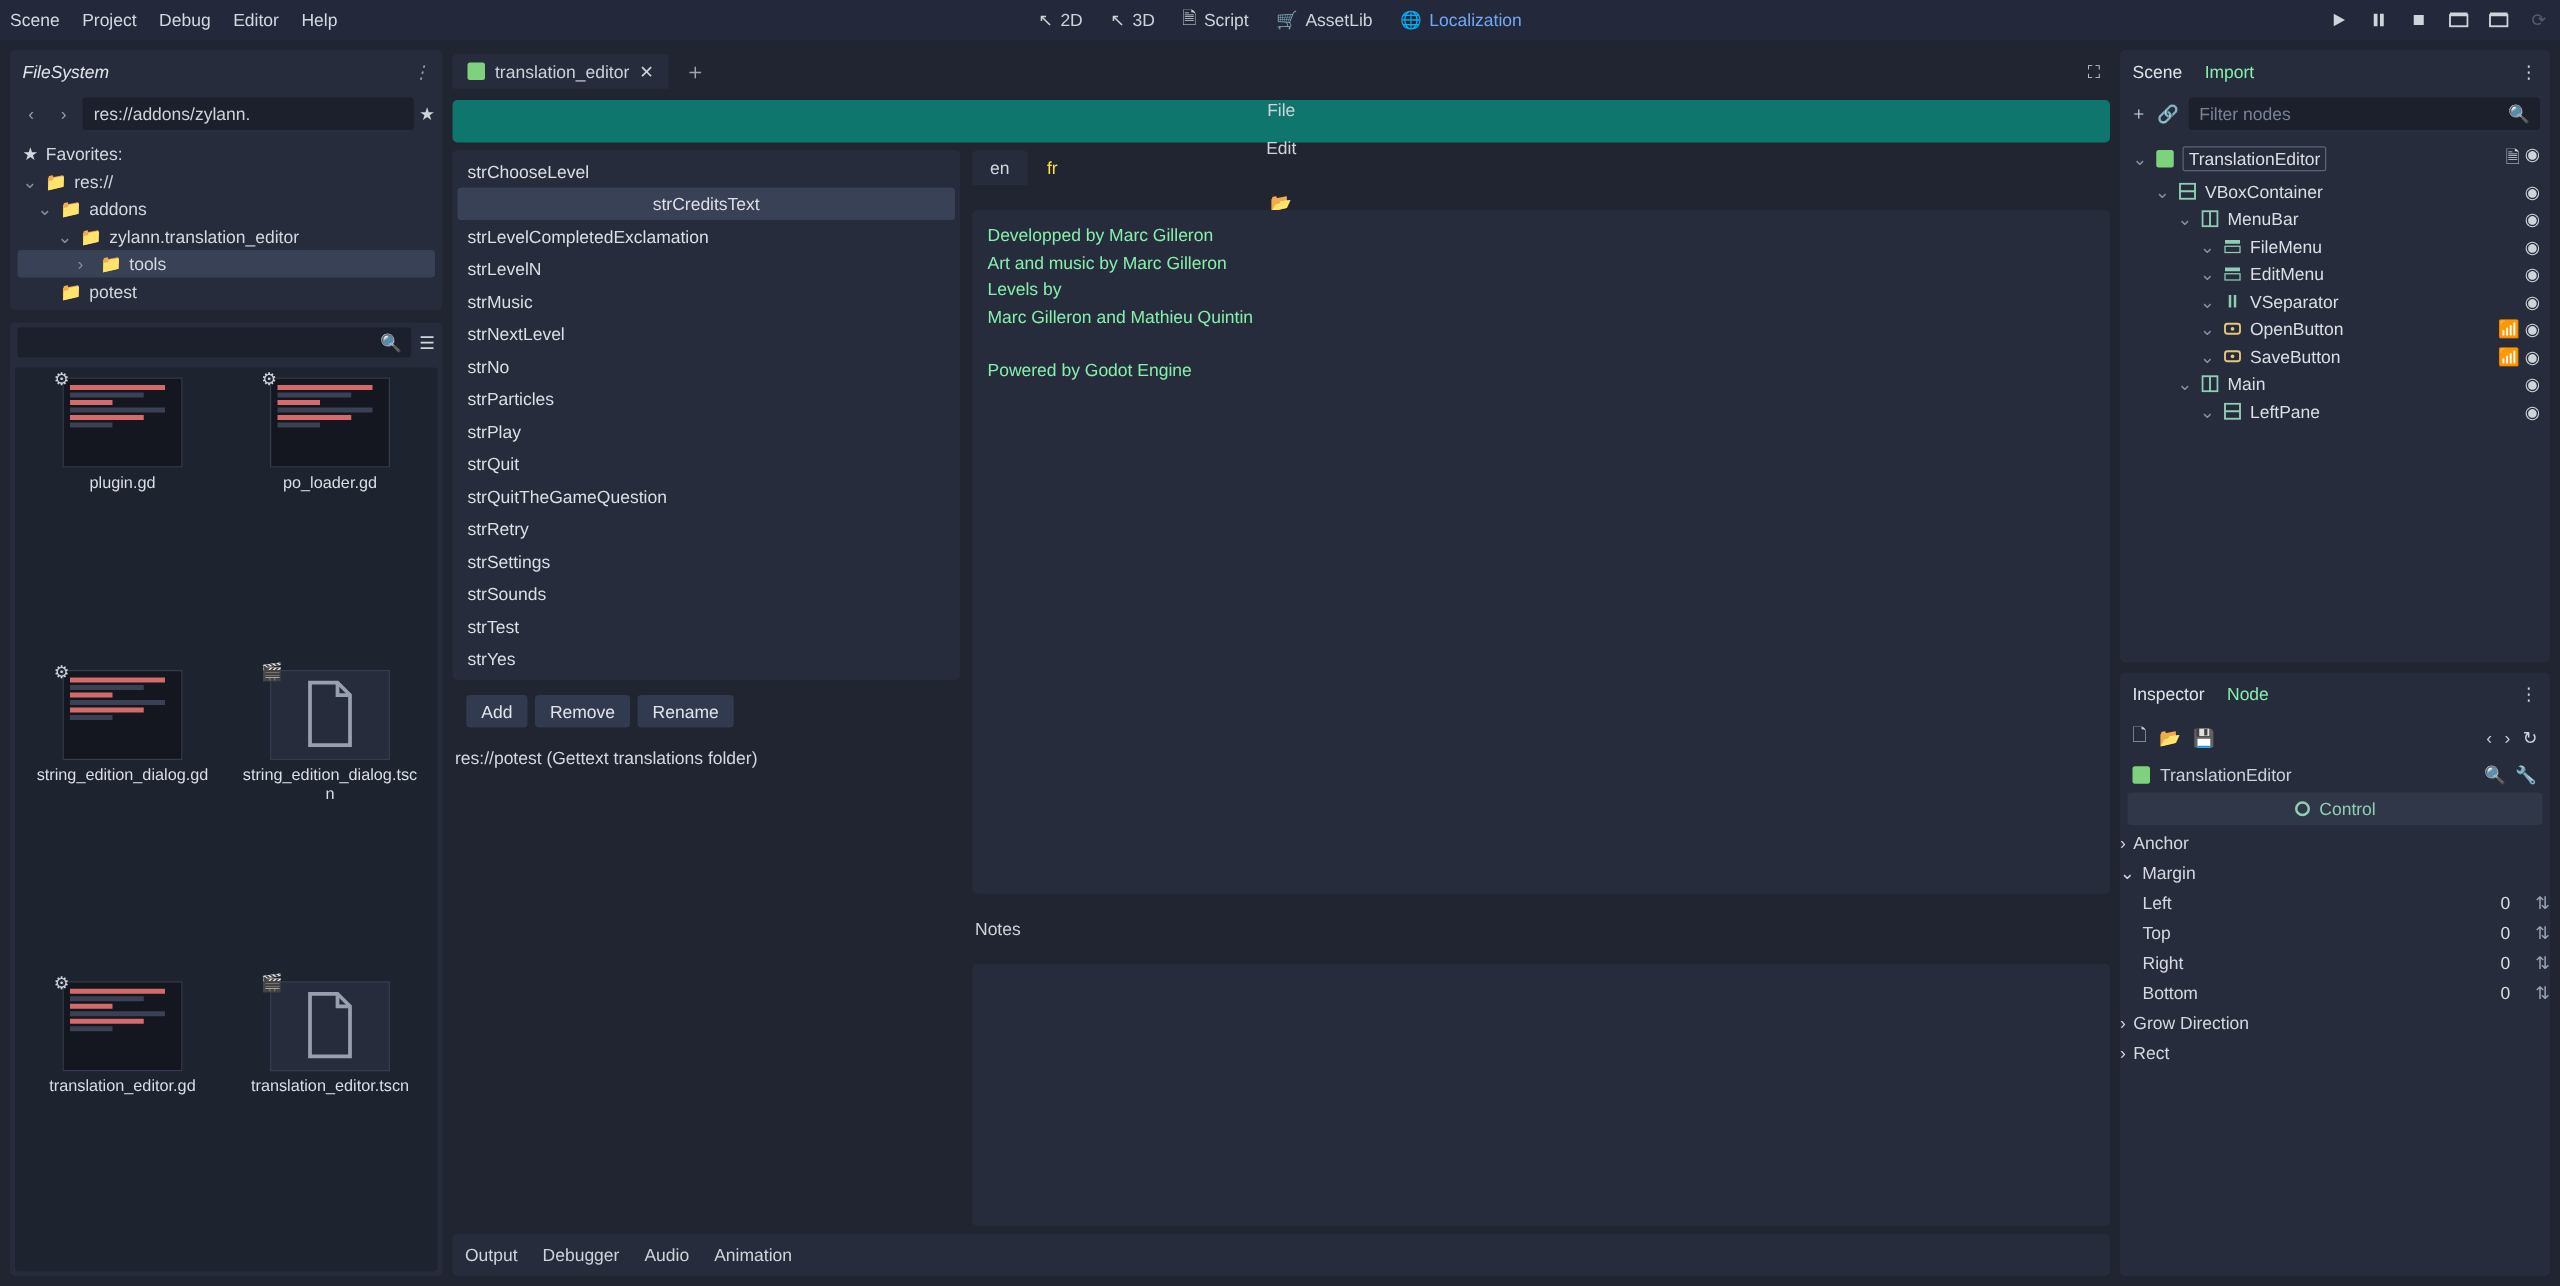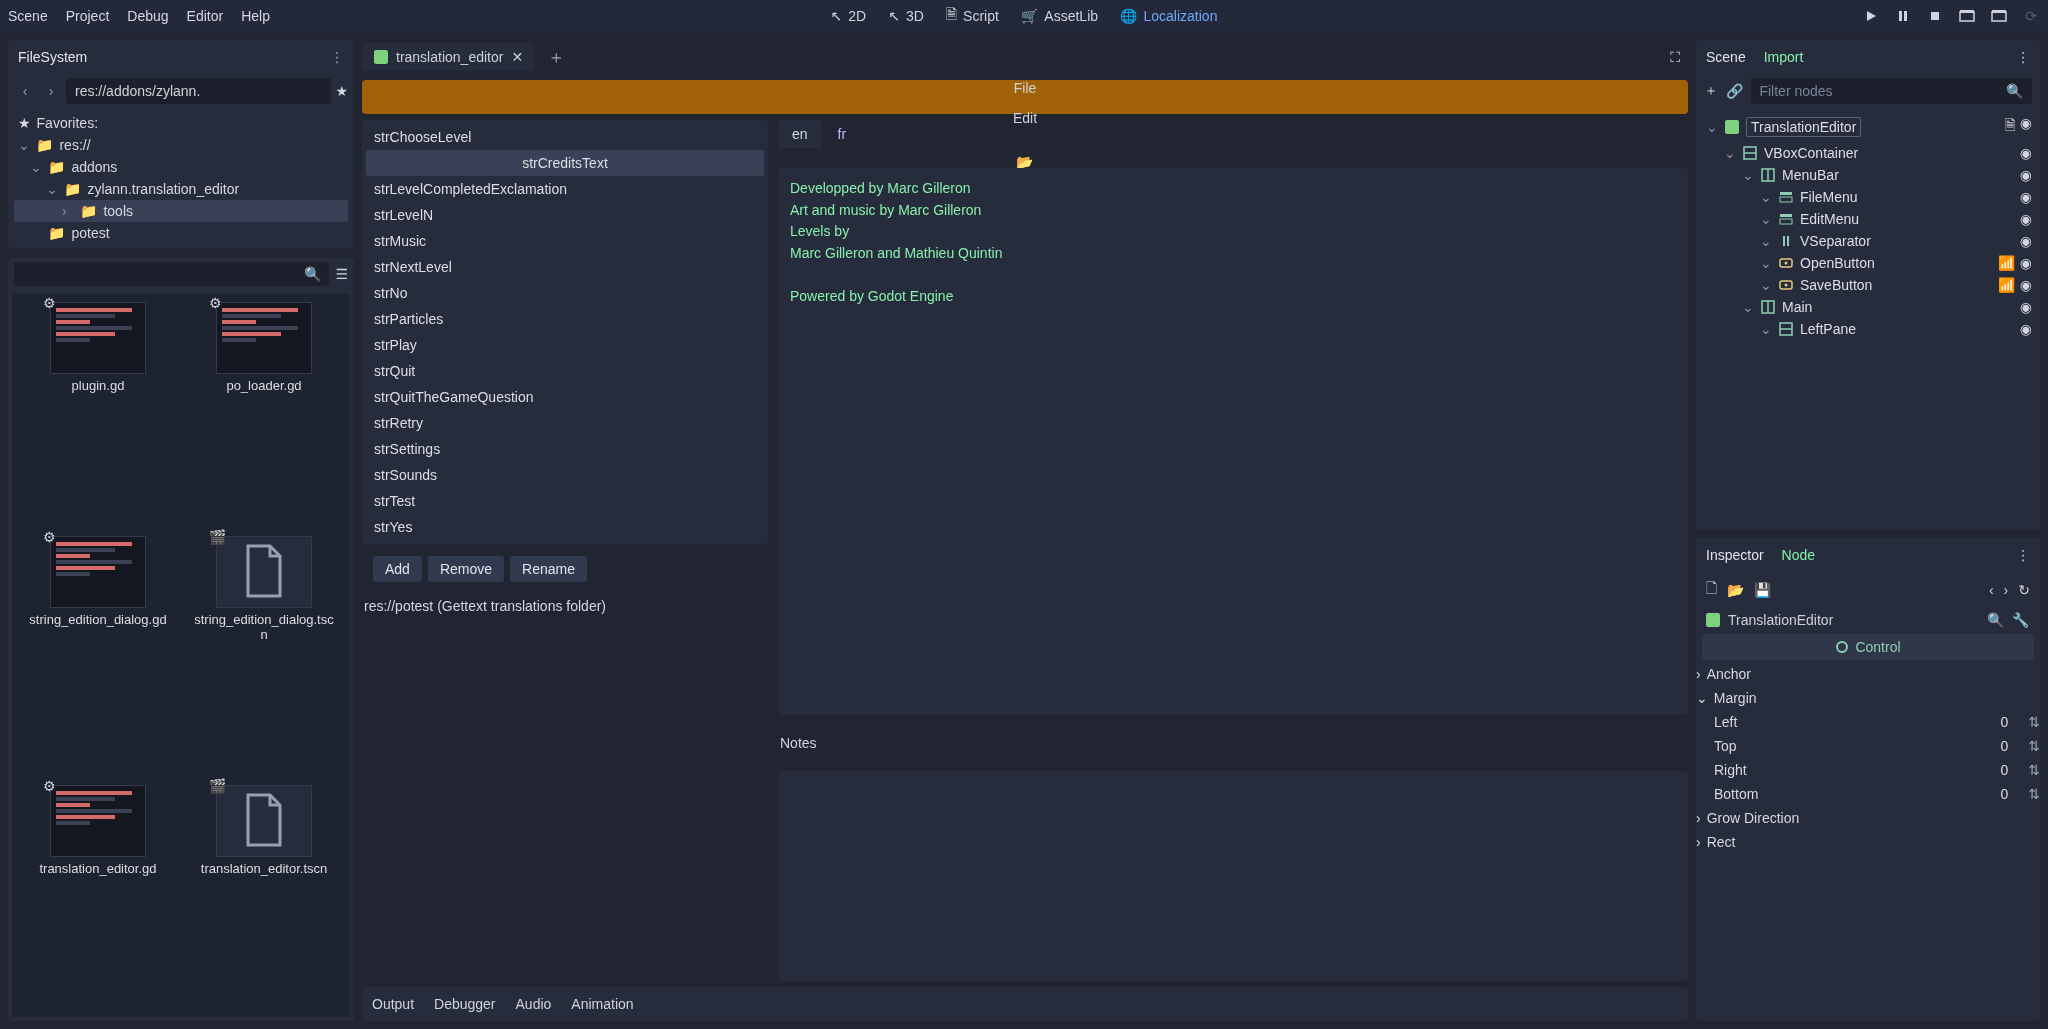--- a/index.html
+++ b/index.html
@@ -13,21 +13,21 @@
 .center-tools .tb.active { color: #6fa8f8; }
 .play-controls { margin-left: auto; display: flex; gap: 14px; align-items: center; }
 .play-controls .ico { width: 18px; height: 18px; display: flex; align-items: center; justify-content: center; cursor: pointer; color: #cfd3da; }
 
 .main { flex: 1; display: flex; gap: 8px; padding: 8px; min-height: 0; }
 .col-left { width: 346px; display: flex; flex-direction: column; gap: 10px; }
 .col-center { flex: 1; display: flex; flex-direction: column; gap: 6px; min-width: 0; }
 .col-right { width: 344px; display: flex; flex-direction: column; gap: 8px; }
 
 .panel { background: #262c3b; border-radius: 4px; display: flex; flex-direction: column; }
-.panel-hd { height: 34px; display: flex; align-items: center; padding: 0 10px; justify-content: space-between; }
+.panel-hd { height: 34px; display: flex; align-items: center; padding: 0 10px; justify-content: space-between; font-style: italic; }
 .panel-hd .title { color: #e1e4ea; font-weight: 500; }
 .panel-hd .dots { color: #98a0b0; cursor: pointer; }
 
 .fs-top { display: flex; align-items: center; gap: 4px; padding: 4px 6px; }
 .navbtn { width: 22px; height: 22px; display: flex; align-items: center; justify-content: center; color: #98a0b0; cursor: pointer; }
 .pathbox { flex: 1; background: #1b202c; border: 1px solid #1b202c; border-radius: 3px; padding: 4px 8px; color: #cfd3da; }
 .star { color: #cfd3da; cursor: pointer; }
 .tree { padding: 4px 6px; }
 .tree-row { display: flex; align-items: center; gap: 6px; padding: 3px 4px; border-radius: 3px; cursor: pointer; color: #d5d8e0; }
 .tree-row.sel { background: #394156; }
@@ -48,37 +48,37 @@
 .clap { position: absolute; top: -8px; left: -8px; color: #cfd3da; }
 .file-label { font-size: 13px; text-align: center; color: #dbdee5; word-break: break-all; max-width: 140px; }
 
 .tabs { display: flex; align-items: center; gap: 6px; height: 34px; }
 .tab { display: flex; align-items: center; gap: 8px; padding: 6px 12px; background: #262c3b; border-radius: 4px 4px 0 0; }
 .tab .sq { width: 14px; height: 14px; background: #7ed27e; border-radius: 2px; }
 .tab .close { color: #cfd3da; cursor: pointer; }
 .addtab { color: #9ba3b5; cursor: pointer; font-size: 18px; padding: 0 6px; }
 .fullscreen { margin-left: auto; color: #cfd3da; cursor: pointer; padding-right: 8px; }
 
-.editor-top { height: 34px; display: flex; align-items: center; gap: 14px; padding: 0 10px; background: #a16207; }
+.editor-top { height: 34px; display: flex; align-items: center; gap: 14px; padding: 0 10px; background: #0f766e; }
 .editor-top .sep { width: 1px; height: 20px; background: #3a4154; }
 .etbtn { color: #cfd3da; cursor: pointer; }
 
 .editor-body { flex: 1; display: flex; gap: 10px; min-height: 0; }
 .str-list { width: 406px; background: #262c3b; border-radius: 4px; display: flex; flex-direction: column; }
 .str-list-inner { flex: 1; overflow-y: auto; padding: 4px; }
 .str-row { padding: 5px 8px; border-radius: 3px; cursor: pointer; color: #dcdfe5; }
 .str-row.sel { background: #394156; text-align: center; }
 .str-buttons { display: flex; gap: 6px; padding: 6px 11px; }
 .sbtn { background: #323a4f; border-radius: 3px; padding: 5px 12px; cursor: pointer; color: #e1e4ea; }
 .status-line { padding: 4px 2px; color: #d5d8e0; }
 
 .text-side { flex: 1; display: flex; flex-direction: column; gap: 20px; min-height: 0; }
 .lang-tabs { display: flex; gap: 2px; }
 .lang-tab { padding: 6px 14px; background: #262c3b; border-radius: 4px 4px 0 0; cursor: pointer; color: #d5d8e0; }
-.lang-tab.inactive { color: #c4b5fd; background: transparent; }
+.lang-tab.inactive { color: #fde047; background: transparent; }
 .textbox { flex: 1; background: #262c3b; border-radius: 4px; padding: 10px 12px; color: #86efac; line-height: 1.55; white-space: pre-wrap; }
 .notes-lbl { color: #cfd3da; padding-left: 2px; }
 .notesbox { height: 210px; background: #262c3b; border-radius: 4px; }
 
 .bottom-tabs { height: 34px; display: flex; align-items: center; gap: 20px; padding: 0 10px; background: #262c3b; border-radius: 4px; }
 .bottom-tabs span { cursor: pointer; color: #cfd3da; }
 
 .scene-hd { display: flex; align-items: center; padding: 0 10px; height: 34px; justify-content: space-between; }
 .scene-tabs { display: flex; gap: 18px; }
 .scene-tabs .t { cursor: pointer; color: #e1e4ea; }

